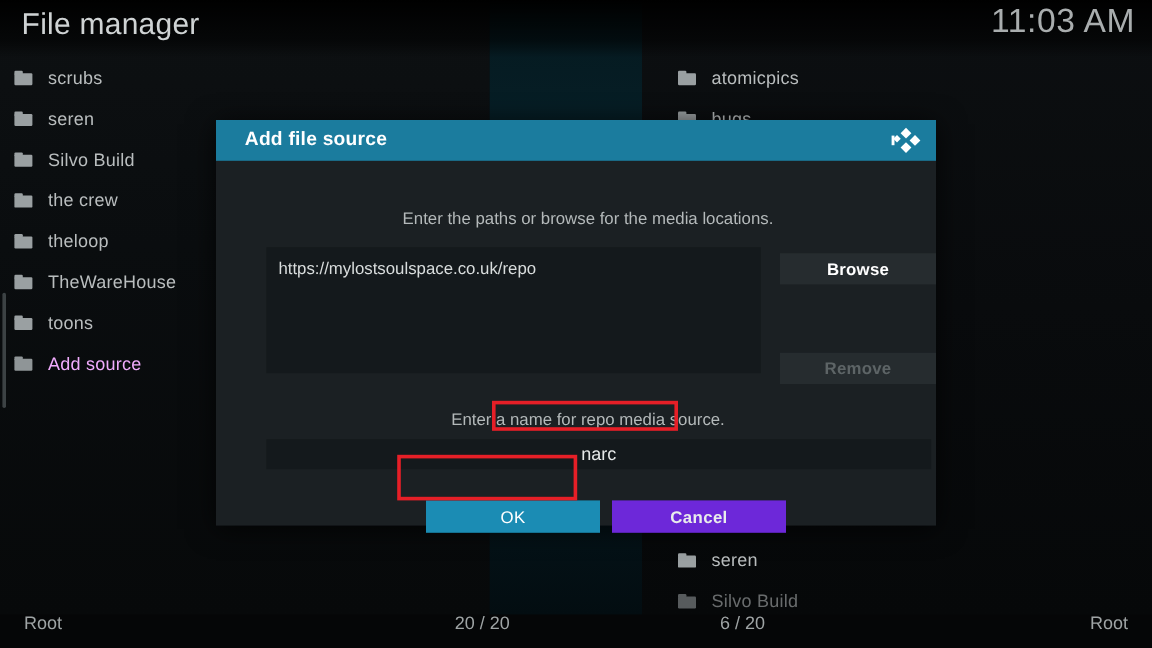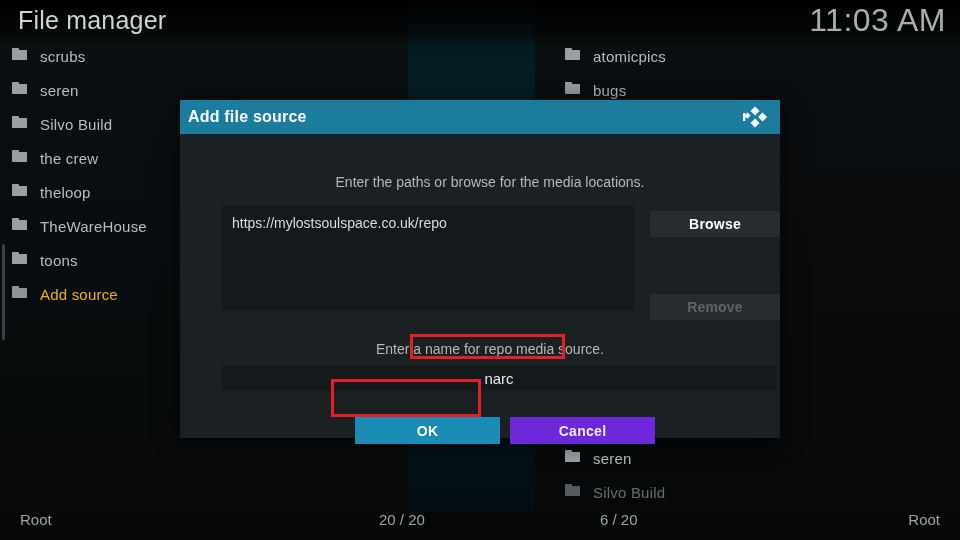--- a/index.html
+++ b/index.html
@@ -35,59 +35,59 @@
   }
 
   
   .page-title {
     position:absolute; left:18px; top:6px;
     font-size:25px; color:#cfd3d4; font-weight:400;
     letter-spacing:.2px;
   }
   .clock {
     position:absolute; right:14px; top:2px;
-    font-size:32px; color:#a9adae; font-weight:300;
+    font-size:28px; color:#a9adae; font-weight:300;
     letter-spacing:.5px;
   }
 
   
   .list { position:absolute; top:48px; }
   .list-left  { left:0px;   width:408px; }
   .list-right { left:545px; width:415px; }
 
   .scroll-track {
     position:absolute; left:2px; top:196px; width:3px; height:96px;
     background:#3c4244; border-radius:2px;
   }
 
   .row {
     position:relative;
     height:34px;
-    display:flex; 
+    display:flex; align-items:center;
     padding-left:12px;
   }
   .list-right .row { padding-left:20px; }
 
   .folder-icon {
     width:15px; height:12px; flex:0 0 15px;
     position:relative; margin-right:13px;
   }
   .folder-icon::before {
     content:""; position:absolute; left:0; top:2px;
     width:15px; height:10px; background:#9aa0a2; border-radius:1px;
   }
   .folder-icon::after {
     content:""; position:absolute; left:0; top:0px;
     width:7px; height:3px; background:#9aa0a2; border-radius:1px 1px 0 0;
   }
   .row-label {
     font-size:15px; color:#b9bdbe; font-weight:400; letter-spacing:.2px;
     white-space:nowrap;
   }
-  .row.accent .row-label { color:#eab308; }
+  .row.accent .row-label { color:#f0abfc; }
   .row.accent .folder-icon::before,
   .row.accent .folder-icon::after { background:#8f9597; }
   .row.dim { opacity:.55; }
 
   
   .footer {
     position:absolute; left:0; bottom:0; width:960px; height:40px;padding-left:22px;
   }
   .footer .f {
     position:absolute; top:11px;
@@ -104,21 +104,21 @@
     width:600px; height:338px;
     background:#1b2023;
     box-shadow:0 3px 22px rgba(0,0,0,.75);
   }
   .dialog-header {
     position:relative;
     height:34px; background:#1b7c9e;
     display:flex; align-items:center;
   }
   .dialog-title {
-    margin-left:8px; font-size:16px; color:#ffffff; font-weight:700;
+    margin-left:24px; font-size:16px; color:#ffffff; font-weight:700;
     letter-spacing:.2px;
   }
   .kodi-logo {
     position:absolute; right:12px; top:50%; transform:translateY(-50%);
     width:26px; height:24px;
   }
 
   .dialog-body { position:relative; height:304px;margin-left:20px; }
 
   .hint {
@@ -156,21 +156,21 @@
     background:#14191c;
     display:flex; align-items:center; justify-content:center;
   }
   .name-value { font-size:15px; color:#e6e9e9; }
 
   .ok-btn {
     position:absolute; left:155px; top:283px;
     width:145px; height:27px;
     background:#1b8cb4;
     display:flex; align-items:center; justify-content:center;
-    font-size:14px; font-weight:700; color:#ffffff;
+    font-size:14px; font-weight:400; color:#ffffff;
     letter-spacing:.3px;
   }
   .cancel-btn {
     position:absolute; left:310px; top:283px;
     width:145px; height:27px;
     background:#6d28d9;
     display:flex; align-items:center; justify-content:center;
     font-size:14px; font-weight:700; color:#e9ecec;
     letter-spacing:.3px;
   }

